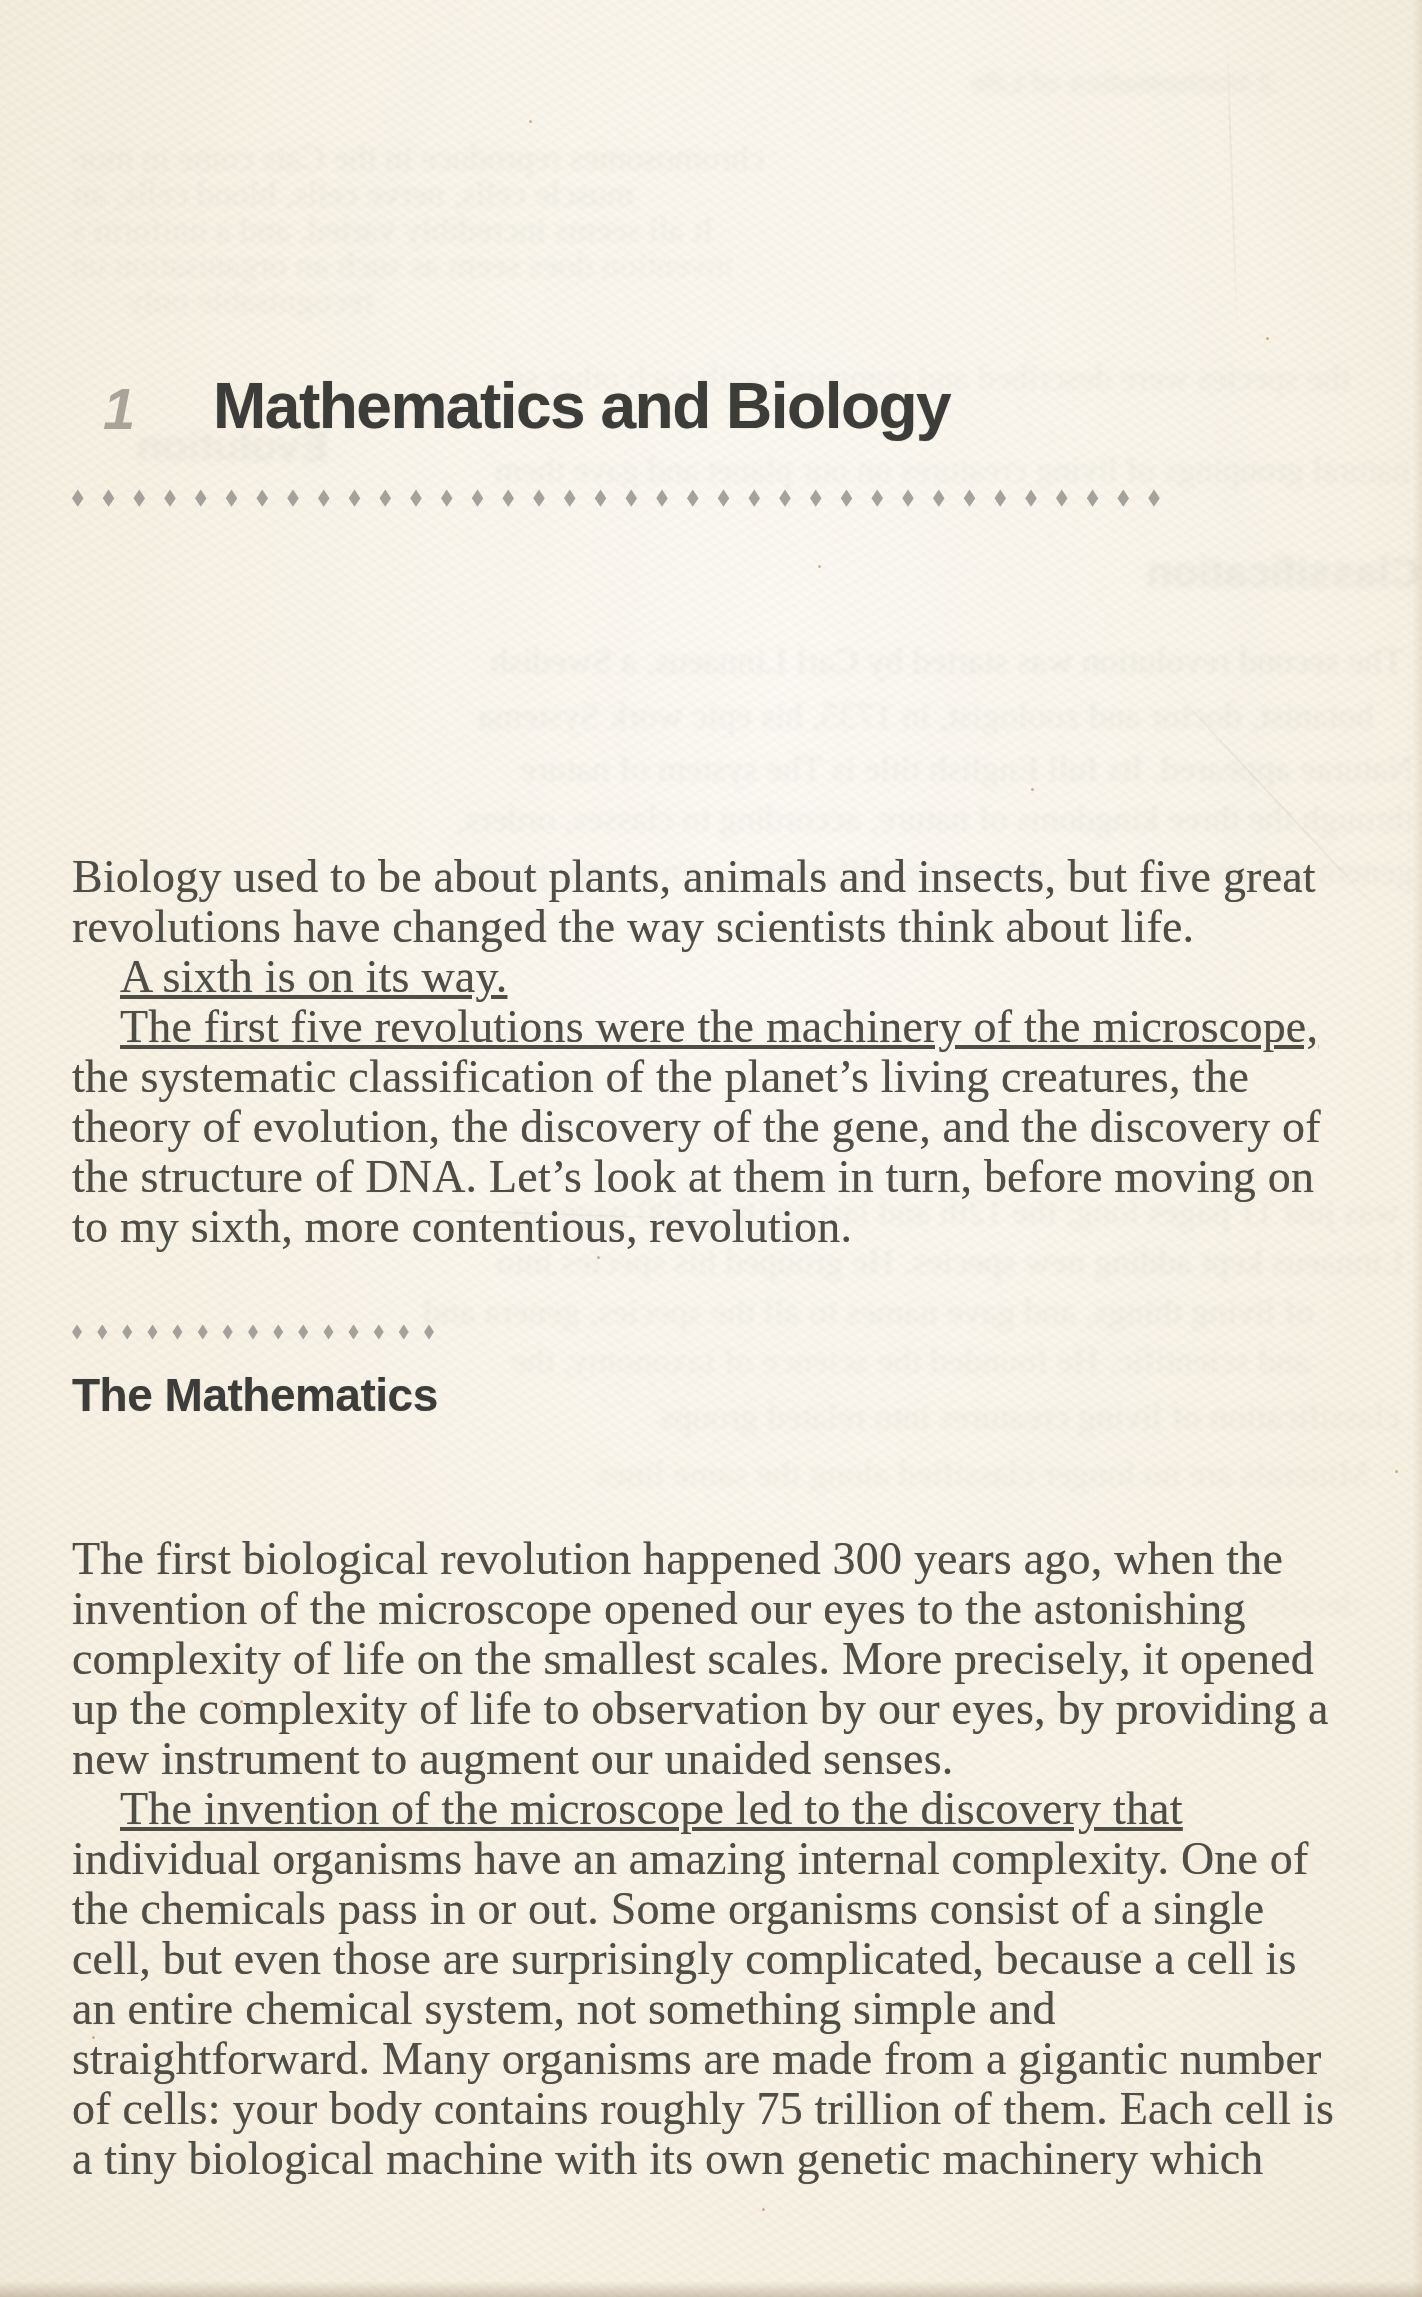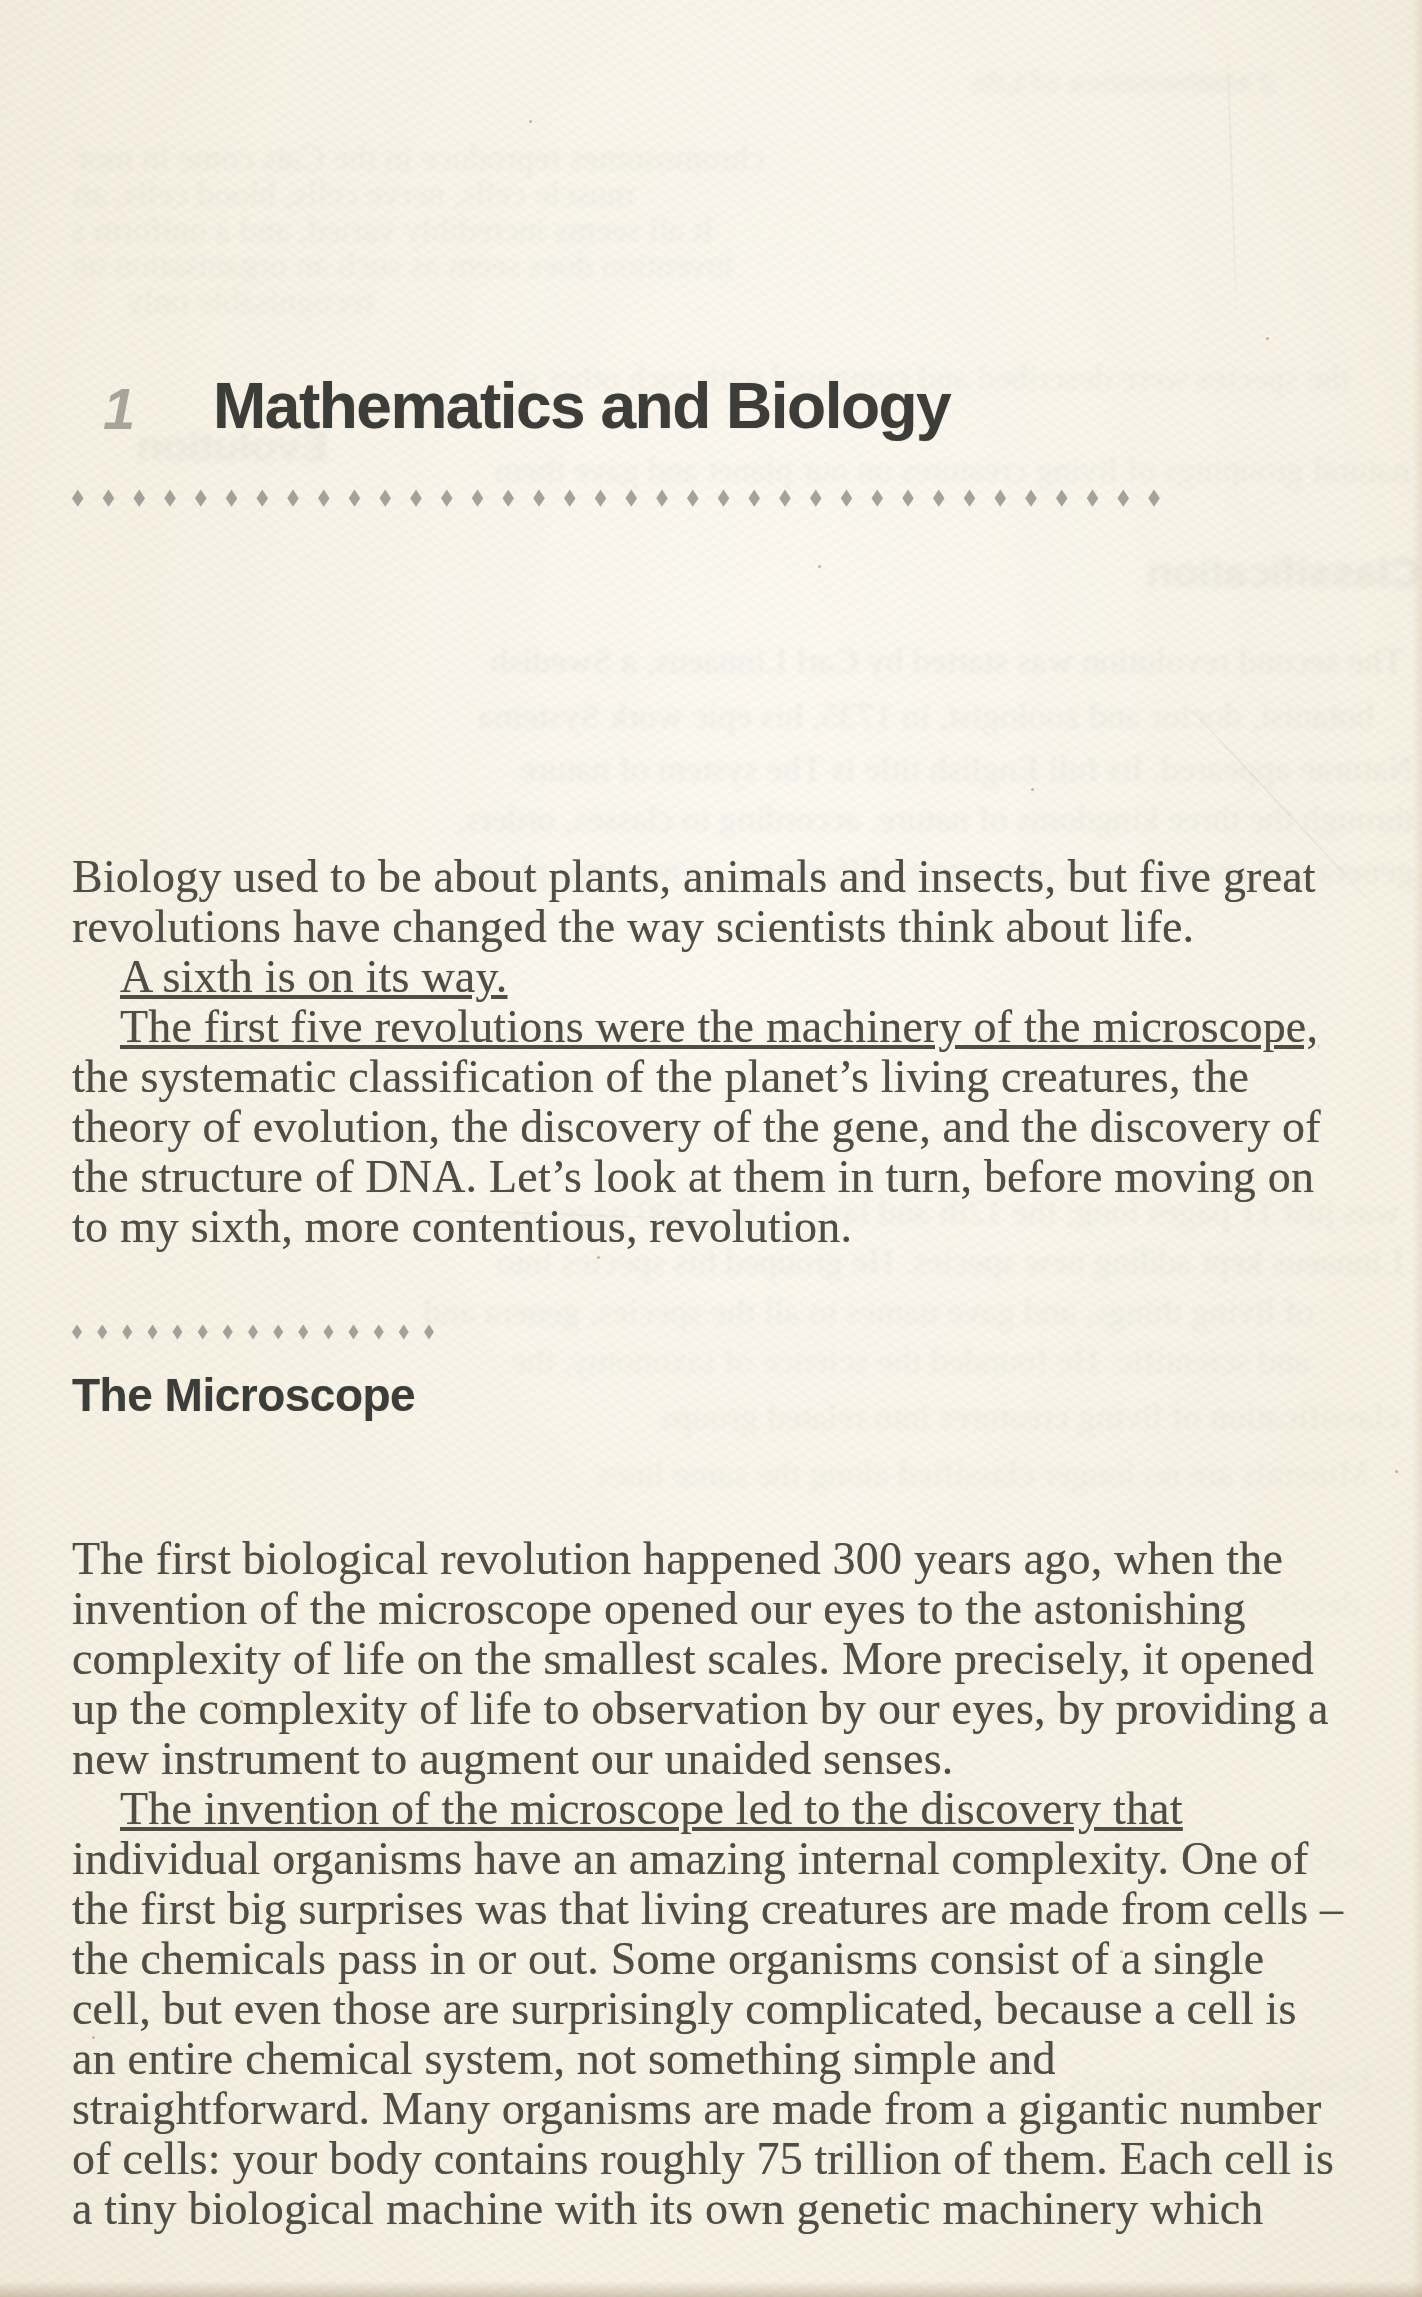--- a/index.html
+++ b/index.html
@@ -144,31 +144,30 @@
       <span class="diamond">◆</span>
       <span class="diamond">◆</span>
       <span class="diamond">◆</span>
       <span class="diamond">◆</span>
       <span class="diamond">◆</span>
       <span class="diamond">◆</span>
       <span class="diamond">◆</span>
       <span class="diamond">◆</span>
     </div>
 
-  <h2 class="section-heading">The Microscope</h2>
+  <h2 class="section-heading">The Mathematics</h2>
 
   <div class="text-block block2">
       <div class="line">The first biological revolution happened 300 years ago, when the</div>
       <div class="line">invention of the microscope opened our eyes to the astonishing</div>
       <div class="line">complexity of life on the smallest scales. More precisely, it opened</div>
       <div class="line">up the complexity of life to observation by our eyes, by providing a</div>
       <div class="line">new instrument to augment our unaided senses.</div>
       <div class="line indent">The invention of the microscope led to the discovery that</div>
       <div class="line">individual organisms have an amazing internal complexity. One of</div>
-      <div class="line">the first big surprises was that living creatures are made from cells –</div>
       <div class="line">the chemicals pass in or out. Some organisms consist of a single</div>
       <div class="line">cell, but even those are surprisingly complicated, because a cell is</div>
       <div class="line">an entire chemical system, not something simple and</div>
       <div class="line">straightforward. Many organisms are made from a gigantic number</div>
       <div class="line">of cells: your body contains roughly 75 trillion of them. Each cell is</div>
       <div class="line">a tiny biological machine with its own genetic machinery which</div>
     </div>
 
   <div id="artifact-layer">
       <div class="speck" style="left: 818px; top: 565px;"></div>

